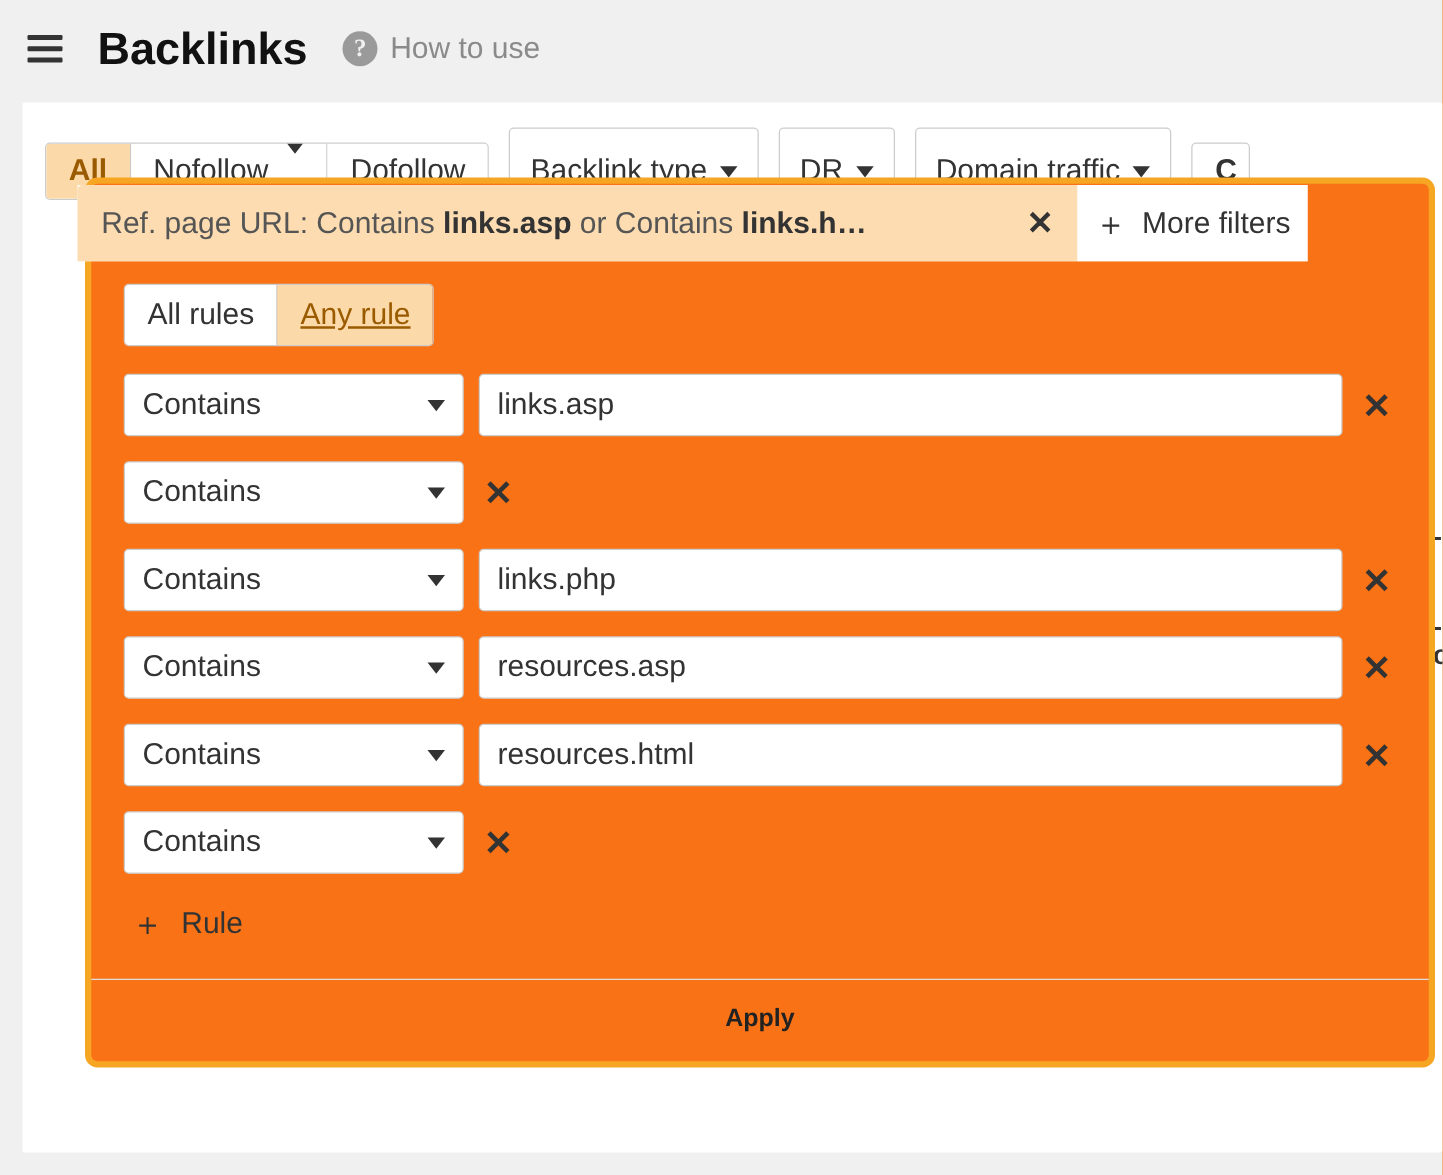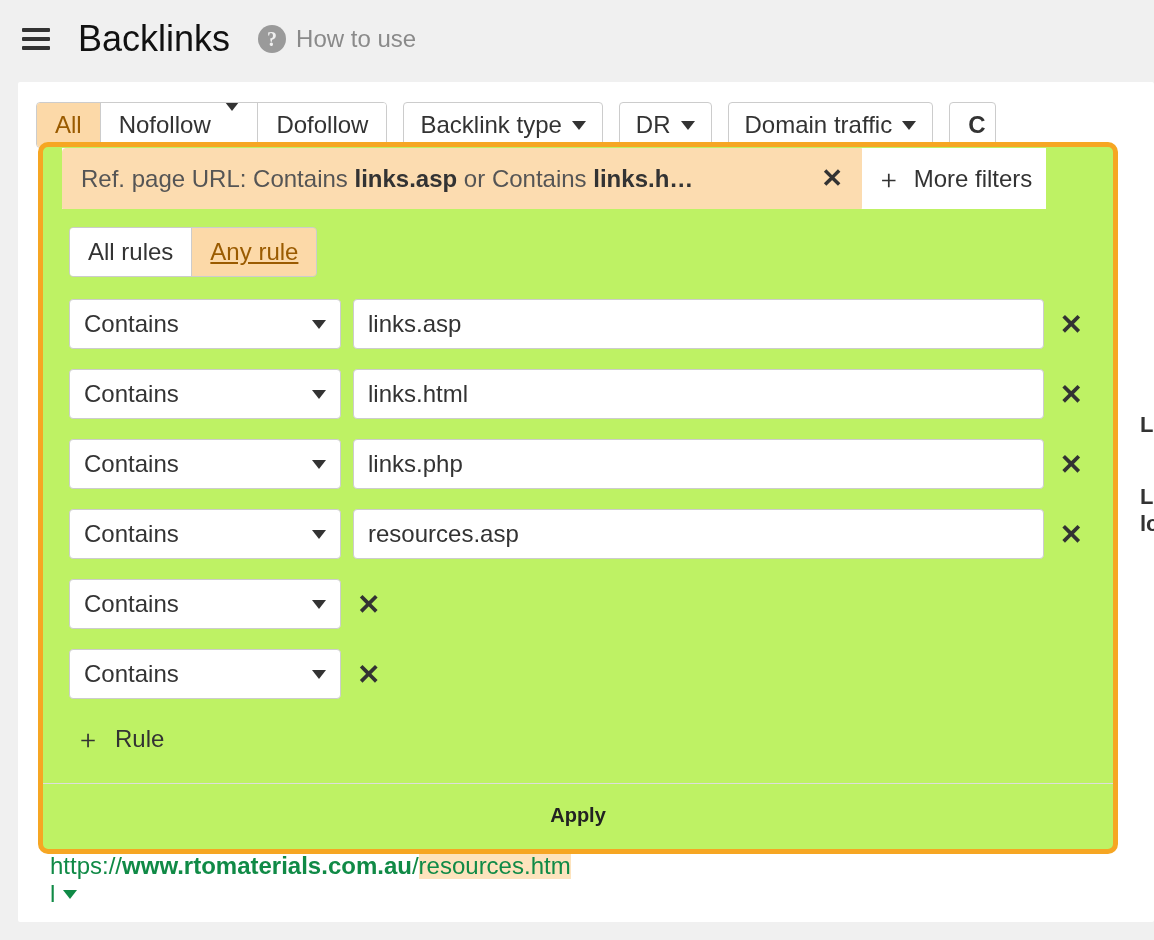--- a/index.html
+++ b/index.html
@@ -18,21 +18,21 @@
     padding: 18px 22px 22px 22px;
   }
   .hamburger {
     display: flex; flex-direction: column; gap: 5px;
     cursor: pointer;
   }
   .hamburger span {
     display: block; width: 28px; height: 4px; background: #333; border-radius: 1px;
   }
   .page-title {
-    font-size: 36px; font-weight: 400; color: #111;
+    font-size: 36px; font-weight: 700; color: #111;
   }
   .how-to-use {
     display: flex; align-items: center; gap: 10px;
     color: #8a8a8a; font-size: 24px;
     cursor: pointer;
   }
   .q-icon {
     width: 28px; height: 28px; border-radius: 50%;
     background: #9a9a9a; color: #f0f0f0;
     display: flex; align-items: center; justify-content: center;
@@ -57,26 +57,26 @@
     margin-bottom: 14px;
   }
   .seg {
     display: flex; border: 1px solid #ccc; border-radius: 4px; overflow: hidden;
   }
   .seg button {
     border: none; background: #fff; font-size: 24px; color: #333;
     padding: 8px 18px; cursor: pointer;
   }
   .seg button:not(:last-child) { border-right: 1px solid #ccc; }
-  .seg button.active { background: #fcd9a8; color: #9a5b00; font-weight: 400; }
+  .seg button.active { background: #fcd9a8; color: #9a5b00; font-weight: 700; }
   .pill {
     display: flex; align-items: center; gap: 10px;
     border: 1px solid #ccc; border-radius: 4px;
     background: #fff; font-size: 24px; color: #333;
-    padding: 8px 16px; cursor: pointer;
+    padding: 20px 16px; cursor: pointer;
   }
   .caret, .caret-down {
     width: 0; height: 0;
     border-left: 7px solid transparent;
     border-right: 7px solid transparent;
     border-top: 9px solid #333;
   }
   .caret-down.green { border-top-color: #108a46; }
 
   
@@ -110,25 +110,25 @@
     cursor: pointer;
     padding: 14px 10px;
   }
   .plus-icon {
     font-size: 26px; font-weight: 400; line-height: 1;
   }
 
   
   .filter-panel {
     position: absolute;
-    top: 60px; left: 20px;
+    top: 60px; left: 50px;
     width: 1080px;
     border: 5px solid #f6a623;
     border-radius: 10px;
-    background: #bef264;
+    background: #f97316;
     z-index: 2;
     padding: 80px 26px 0 26px;
   }
   .match-toggle {
     display: inline-flex;
     border: 1px solid #ccc; border-radius: 4px; overflow: hidden;
     margin-bottom: 22px;
   }
   .match-toggle button {
     border: none; background: #fff; font-size: 24px; color: #333;
@@ -276,21 +276,20 @@
             <span class="caret"></span>
           </div>
           <input class="rule-input" value="links.asp" style="">
           <span class="row-close">✕</span>
         </div>
         <div class="rule-row">
           <div class="rule-select">
             <span>Contains</span>
             <span class="caret"></span>
           </div>
-          <input class="rule-input" value="links.html" style="">
           <span class="row-close">✕</span>
         </div>
         <div class="rule-row">
           <div class="rule-select">
             <span>Contains</span>
             <span class="caret"></span>
           </div>
           <input class="rule-input" value="links.php" style="">
           <span class="row-close">✕</span>
         </div>
@@ -300,20 +299,21 @@
             <span class="caret"></span>
           </div>
           <input class="rule-input" value="resources.asp" style="">
           <span class="row-close">✕</span>
         </div>
         <div class="rule-row">
           <div class="rule-select">
             <span>Contains</span>
             <span class="caret"></span>
           </div>
+          <input class="rule-input" value="resources.html" style="">
           <span class="row-close">✕</span>
         </div>
         <div class="rule-row">
           <div class="rule-select">
             <span>Contains</span>
             <span class="caret"></span>
           </div>
           <span class="row-close">✕</span>
         </div>
       </div>
@@ -325,21 +325,14 @@
 
     <div class="apply-bar">Apply</div>
   </div>
 
   <div class="table-peek">
     <div class="r1">L</div>
     <div class="r2">L
 lo</div>
   </div>
 
-  <div class="url-peek">
-    <span class="proto">https://</span><span class="host">www.rtomaterials.com.au</span><span>/</span><span class="path-hi">resources.htm</span>
-    <div class="tail">
-      <span>l</span>
-      <span class="caret-down green"></span>
-    </div>
-  </div>
 
 </div>
 
 </body></html>

